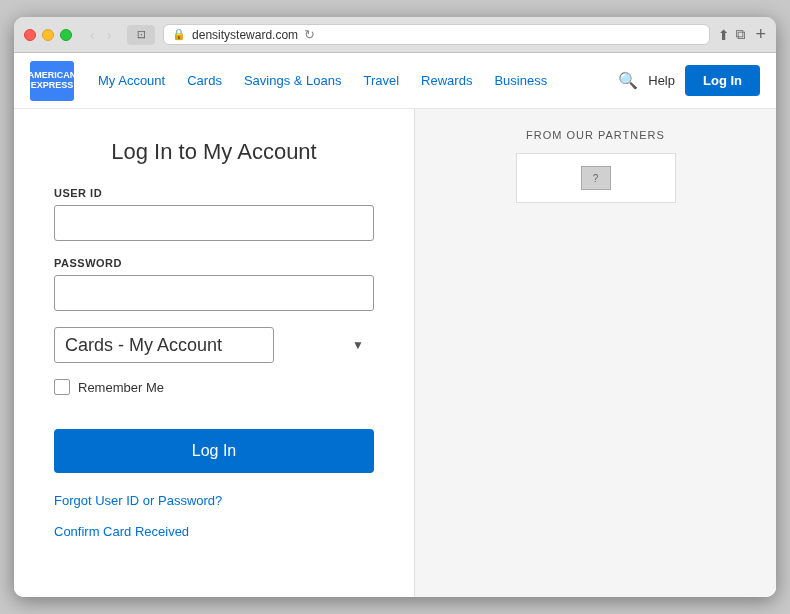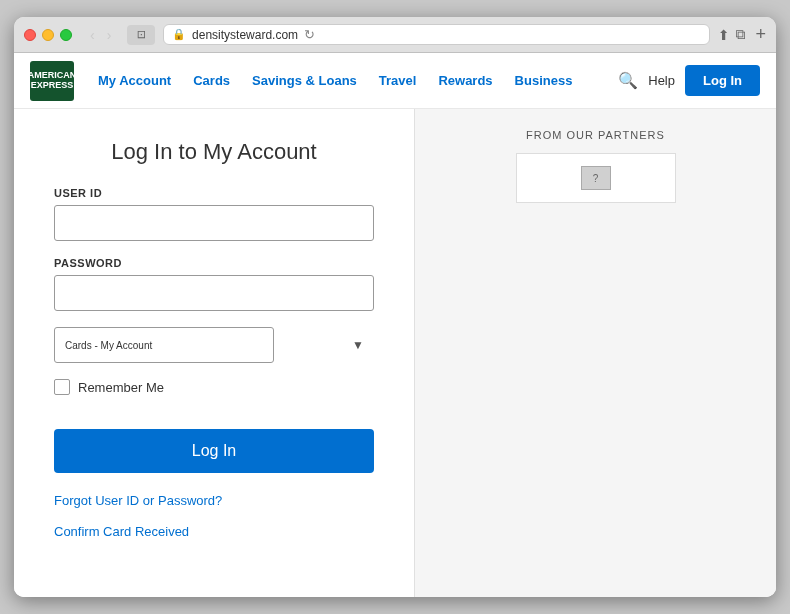--- a/index.html
+++ b/index.html
@@ -148,21 +148,21 @@
       border-bottom: 1px solid #e8e8e8;
       height: 56px;
       display: flex;
       align-items: center;
       padding: 0 16px;
       gap: 0;
       flex-shrink: 0;
     }
 
     .amex-logo {
-      background: #14532d;
+      background: #3b82f6;
       color: white;
       font-size: 9px;
       font-weight: bold;
       width: 44px;
       height: 40px;
       display: flex;
       flex-direction: column;
       align-items: center;
       justify-content: center;
       border-radius: 3px;
@@ -176,21 +176,21 @@
       display: flex;
       align-items: center;
       gap: 2px;
       flex: 1;
     }
 
     .nav-link {
       color: #016fd0;
       text-decoration: none;
       font-size: 13px;
-      font-weight: 700;
+      font-weight: 400;
       padding: 4px 10px;
       white-space: nowrap;
       cursor: pointer;
     }
 
     .nav-actions {
       display: flex;
       align-items: center;
       gap: 10px;
     }
@@ -281,21 +281,21 @@
       position: relative;
       margin-bottom: 16px;
     }
 
     .account-select {
       width: 220px;
       height: 36px;
       border: 1px solid #999;
       border-radius: 3px;
       padding: 0 32px 0 10px;
-      font-size: 10px;
+      font-size: 18px;
       color: #333;
       background: white;
       appearance: none;
       -webkit-appearance: none;
       cursor: pointer;
       outline: none;
     }
 
     .select-chevron {
       position: absolute;

